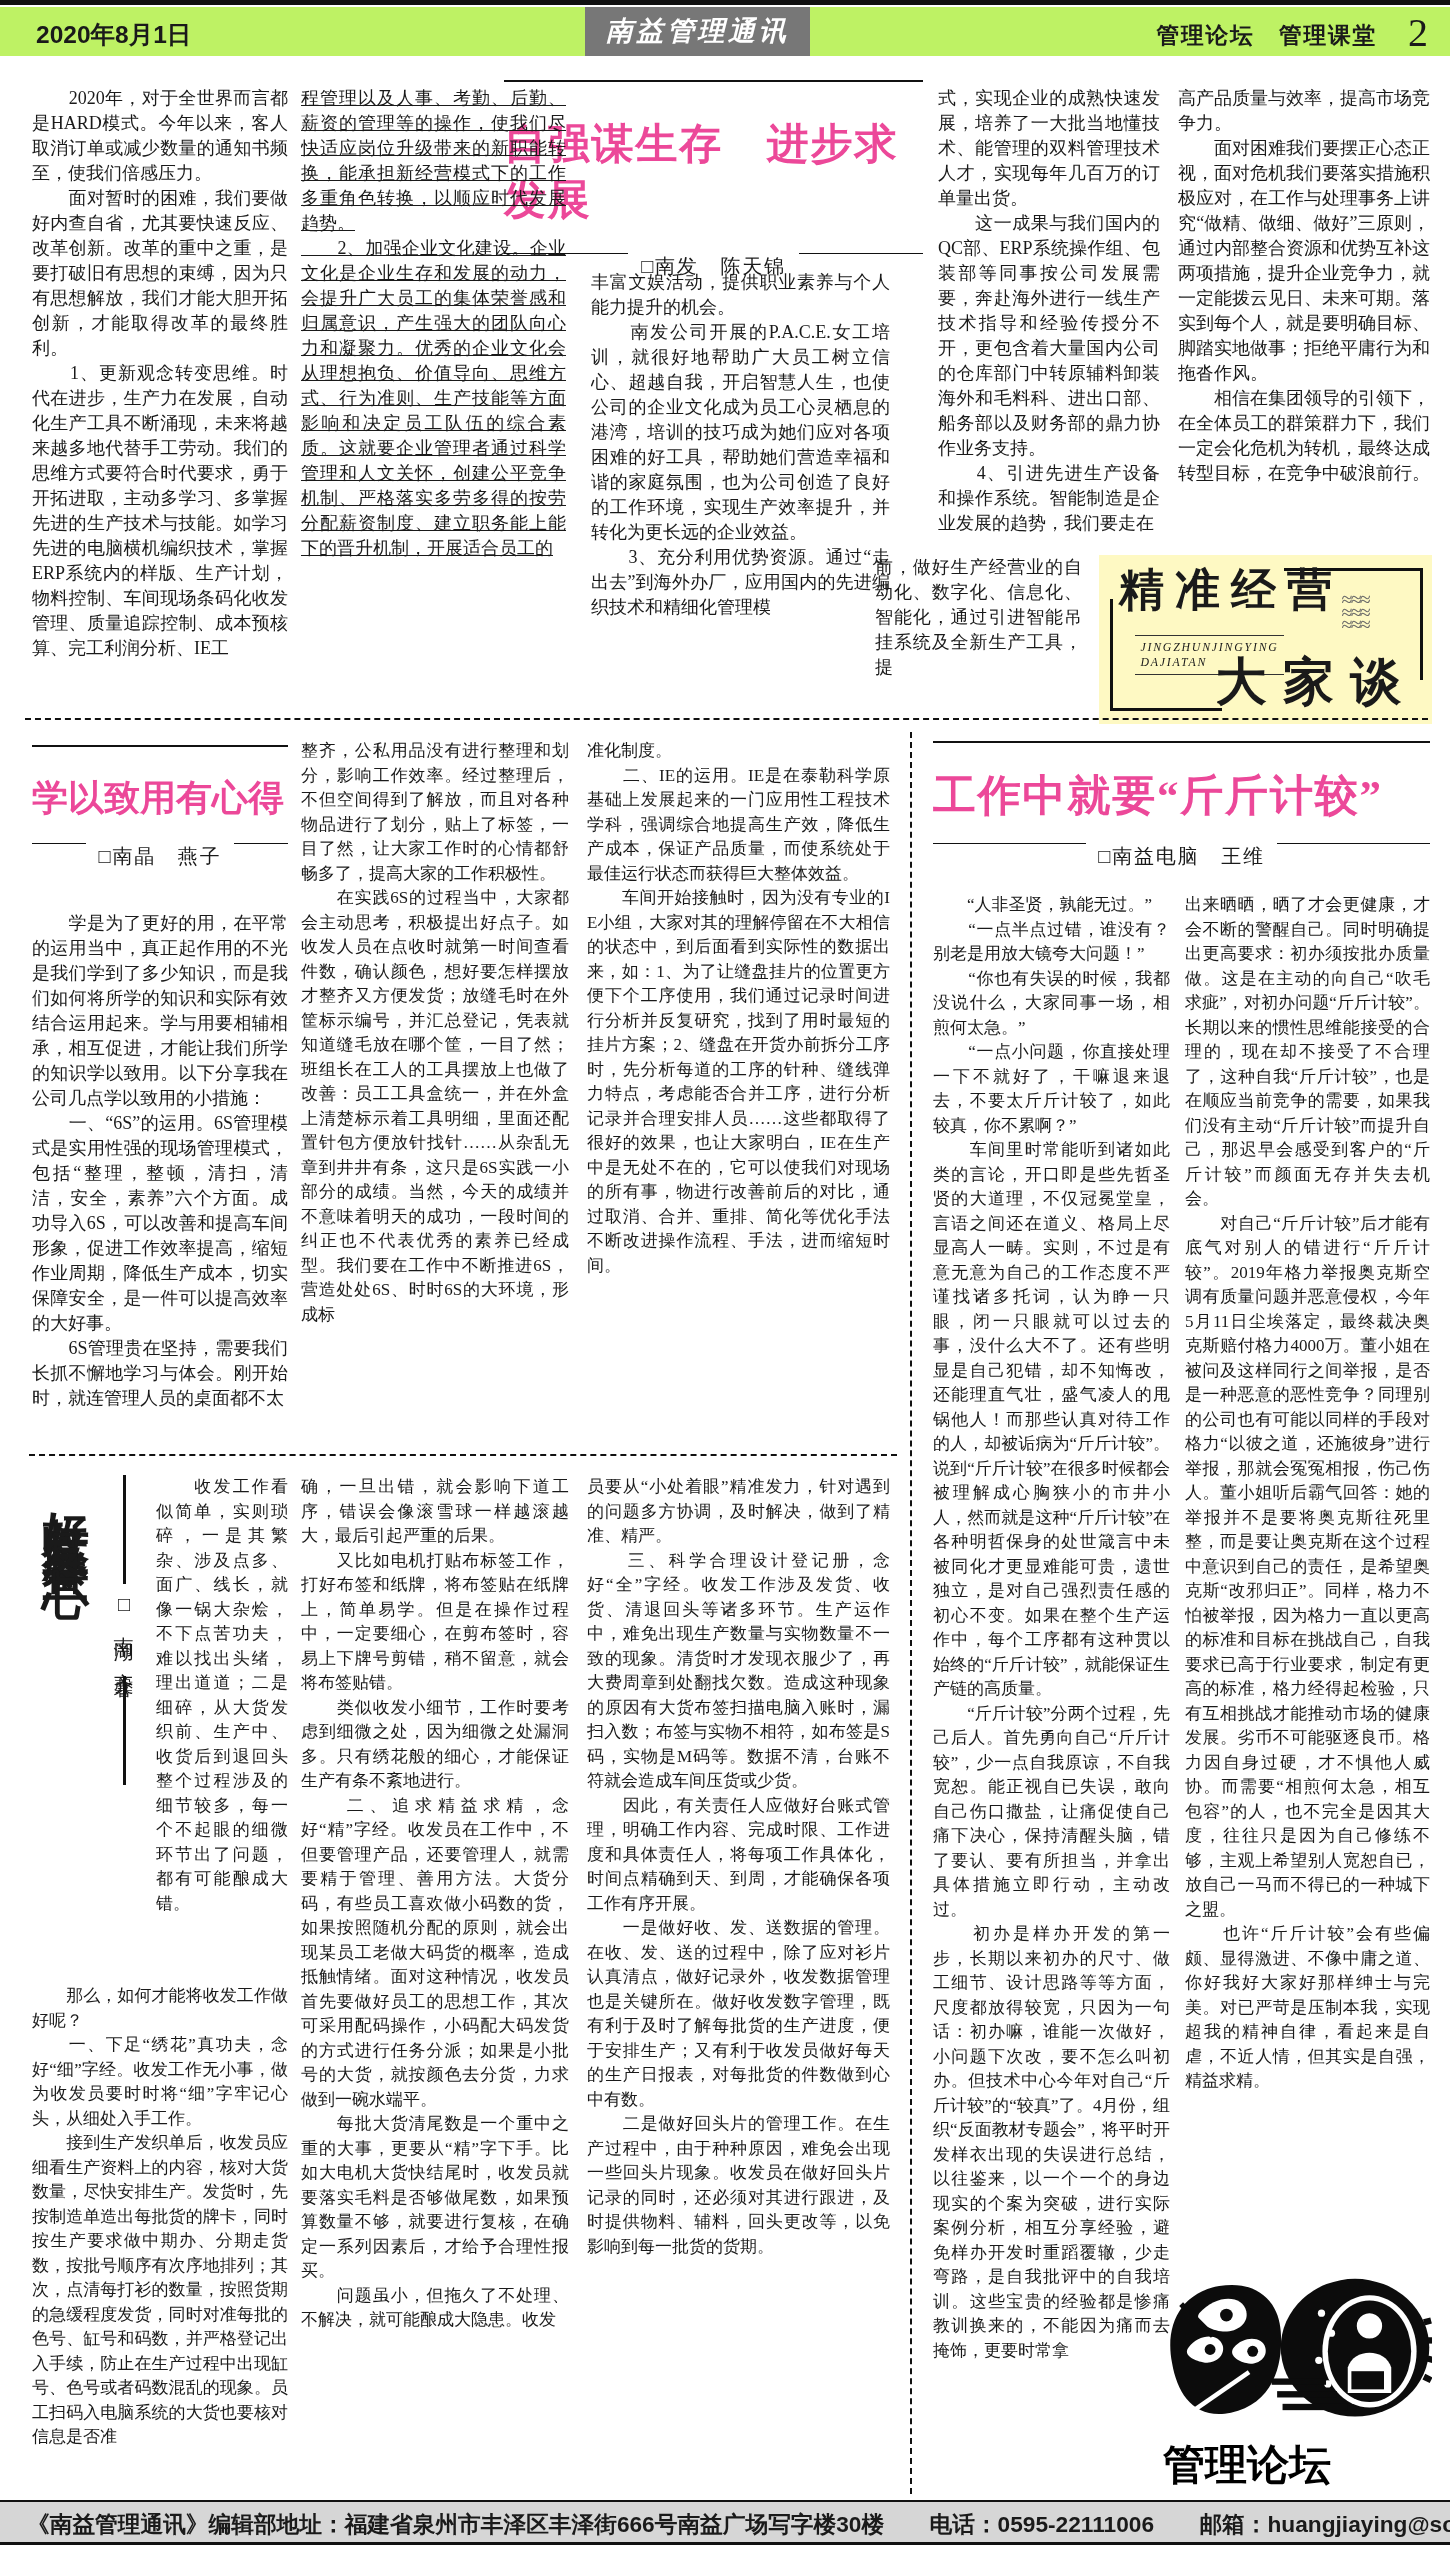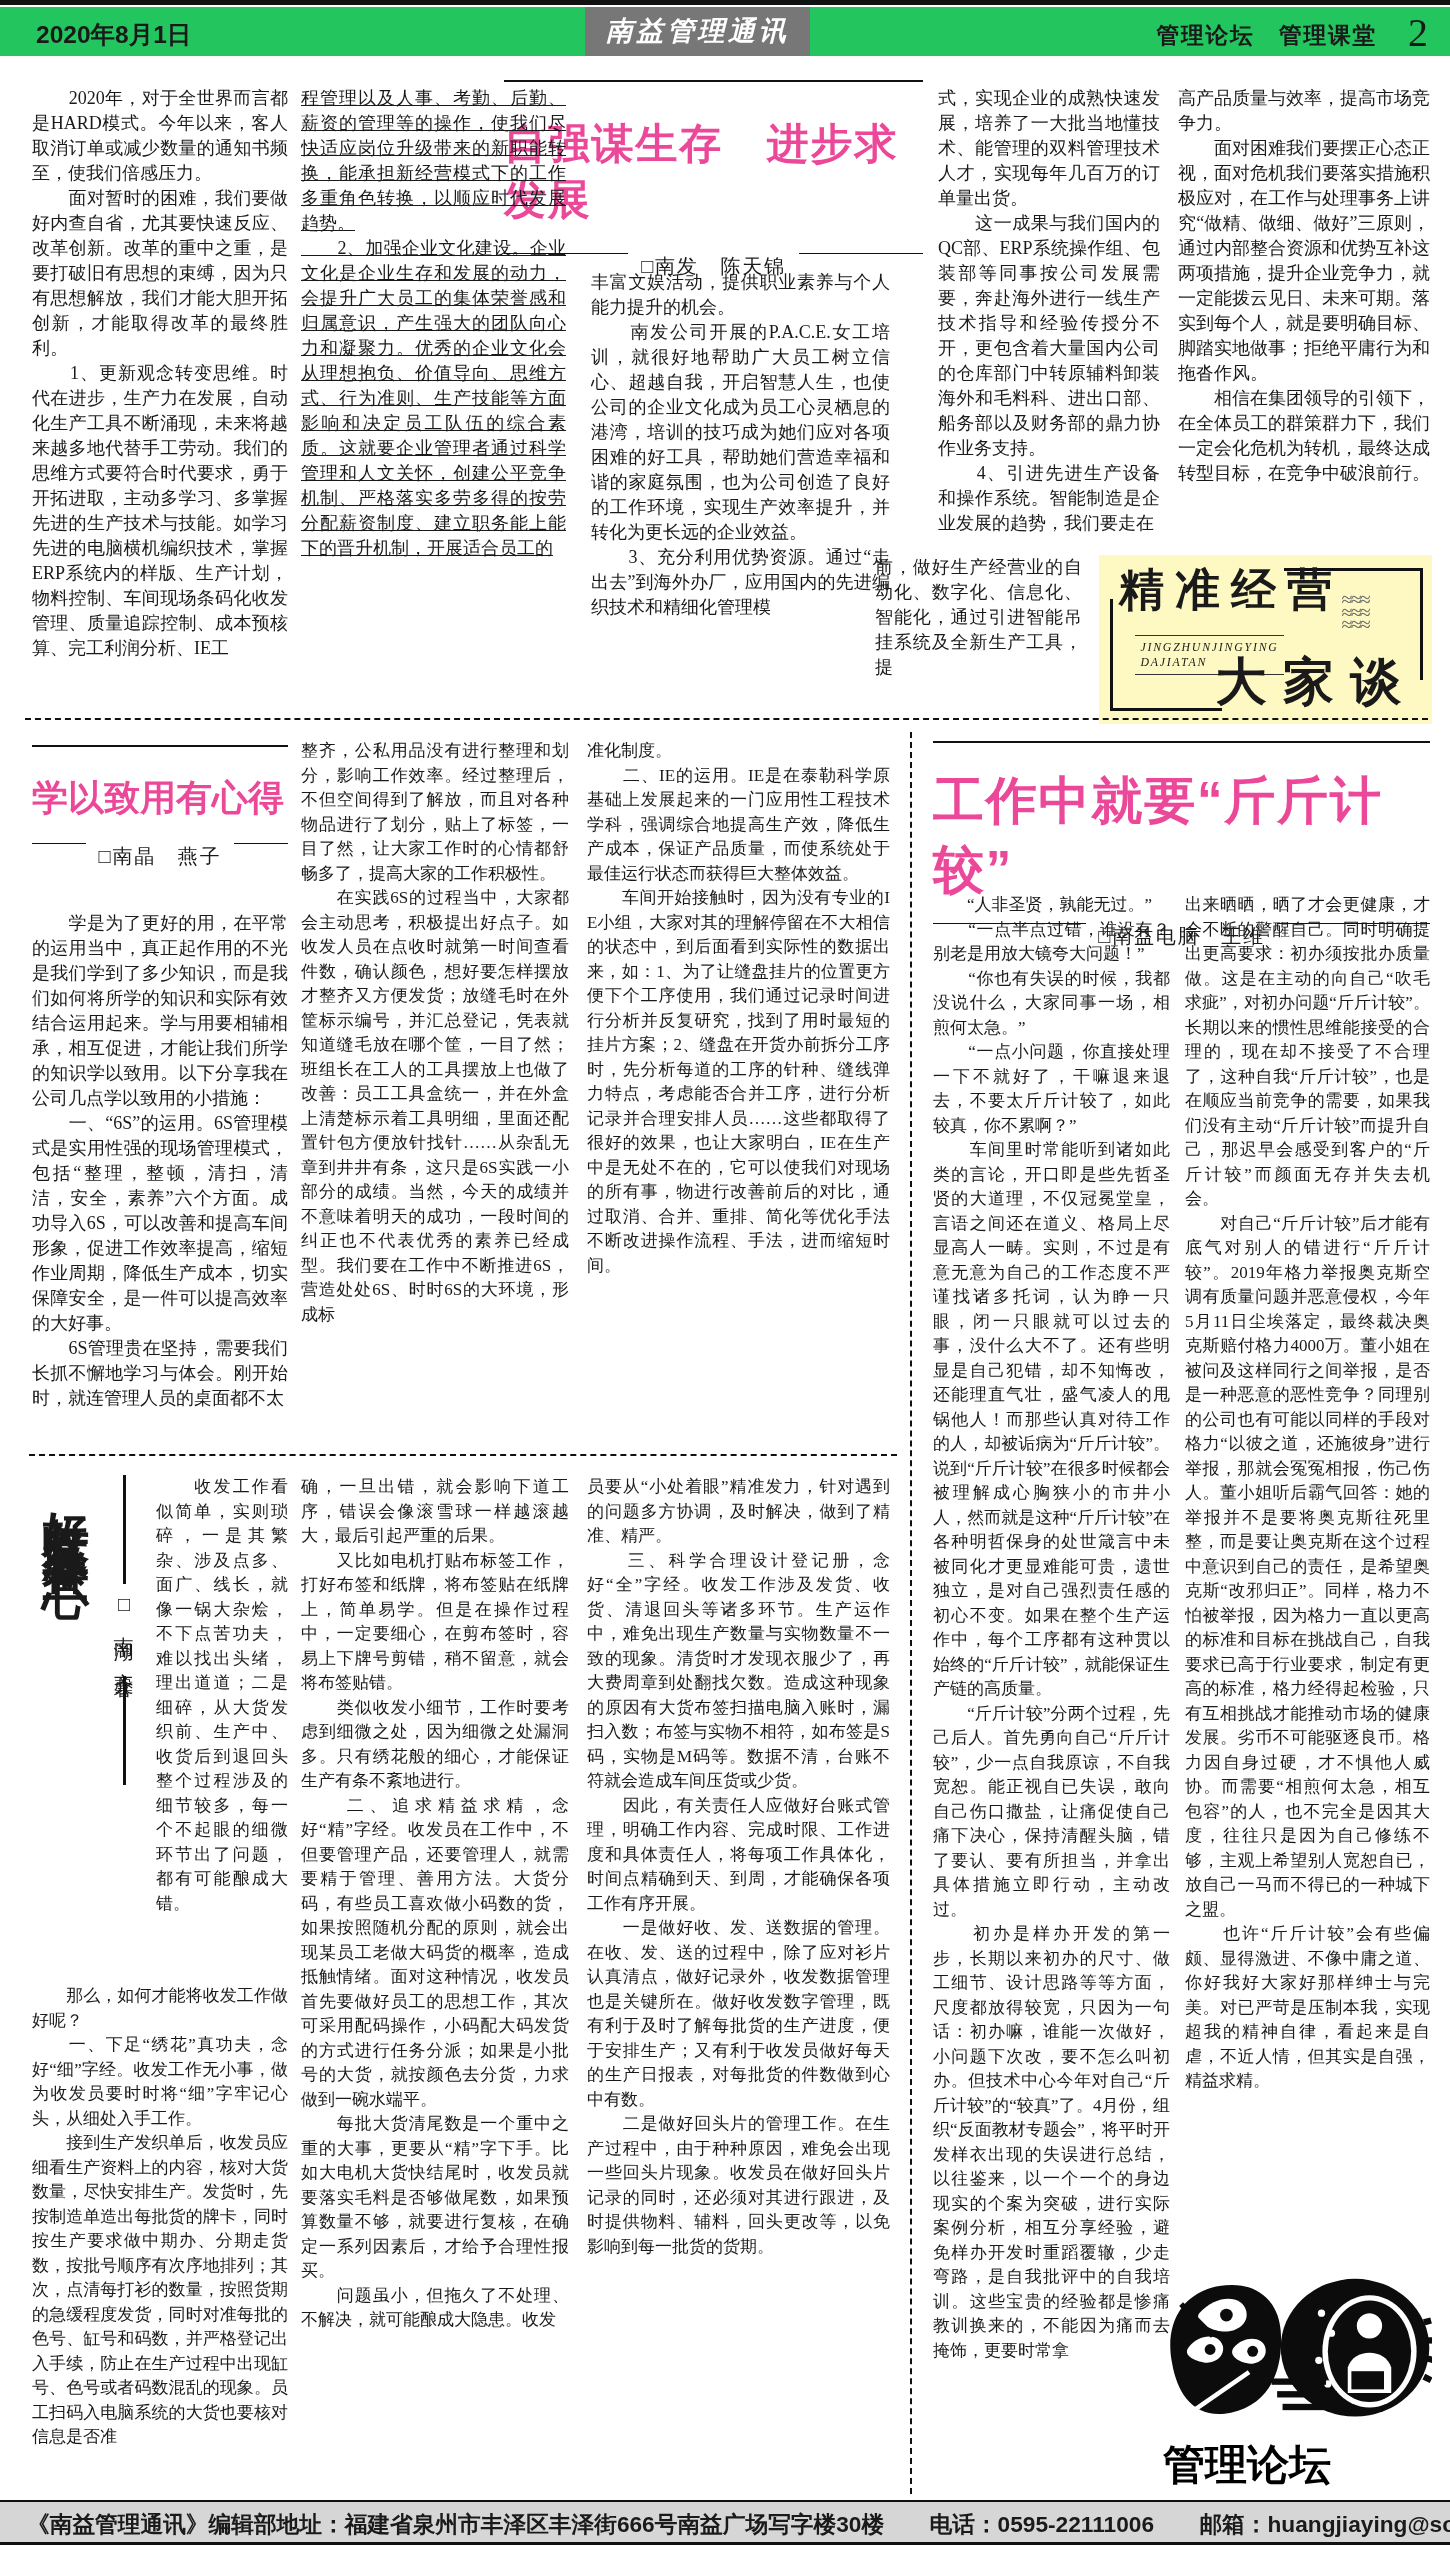--- a/index.html
+++ b/index.html
@@ -1,20 +1,20 @@
 <!DOCTYPE html>
 <html style="font-size:14.5px"><head>
 <meta charset="utf-8">
 <style>
   html,body{margin:0;padding:0;background:#f2f2f2;}
   #page{position:relative;width:1450px;height:2550px;background:#ffffff;margin:0 auto;
         font-family:"Liberation Serif",serif;color:#1a1a1a;overflow:hidden;}
   
   #topbar{position:absolute;left:0;top:0;width:1450px;height:5.4px;background:#111;}
-  #header{position:absolute;left:0;top:7.3px;width:1450px;height:49px;background:#22c55e;}
+  #header{position:absolute;left:0;top:7.3px;width:1450px;height:49px;background:#bef264;}
   .hdr-date{position:absolute;left:36px;top:11px;font-size:24.5px;font-weight:bold;
             font-family:"Liberation Sans",sans-serif;}
   .hdr-logo{position:absolute;left:585px;top:0px;width:225px;height:49px;background:#777;
             color:#fff;text-align:center;line-height:49px;font-size:27px;font-weight:bold;
             letter-spacing:3.6px;font-style:italic;}
   .hdr-sections{position:absolute;right:73px;top:12.7px;font-size:22.7px;font-weight:bold;
             letter-spacing:1.8px;font-family:"Liberation Sans",sans-serif;}
   .hdr-page{position:absolute;right:22px;top:1.8px;font-size:40px;font-family:"Liberation Serif",serif;}
   
   .col{position:absolute;font-size:18px;line-height:25px;text-align:justify;
@@ -129,21 +129,21 @@
   <div class="col" style="left:32px;top:911px;width:256px;height:537px;">　　学是为了更好的用，在平常的运用当中，真正起作用的不光是我们学到了多少知识，而是我们如何将所学的知识和实际有效结合运用起来。学与用要相辅相承，相互促进，才能让我们所学的知识学以致用。以下分享我在公司几点学以致用的小措施：
 　　一、“6S”的运用。6S管理模式是实用性强的现场管理模式，包括“整理，整顿，清扫，清洁，安全，素养”六个方面。成功导入6S，可以改善和提高车间形象，促进工作效率提高，缩短作业周期，降低生产成本，切实保障安全，是一件可以提高效率的大好事。
 　　6S管理贵在坚持，需要我们长抓不懈地学习与体会。刚开始时，就连管理人员的桌面都不太</div>
   <div class="col small" style="left:301px;top:739px;width:268px;height:709px;">整齐，公私用品没有进行整理和划分，影响工作效率。经过整理后，不但空间得到了解放，而且对各种物品进行了划分，贴上了标签，一目了然，让大家工作时的心情都舒畅多了，提高大家的工作积极性。
 　　在实践6S的过程当中，大家都会主动思考，积极提出好点子。如收发人员在点收时就第一时间查看件数，确认颜色，想好要怎样摆放才整齐又方便发货；放缝毛时在外筐标示编号，并汇总登记，凭表就知道缝毛放在哪个筐，一目了然；班组长在工人的工具摆放上也做了改善：员工工具盒统一，并在外盒上清楚标示着工具明细，里面还配置针包方便放针找针……从杂乱无章到井井有条，这只是6S实践一小部分的成绩。当然，今天的成绩并不意味着明天的成功，一段时间的纠正也不代表优秀的素养已经成型。我们要在工作中不断推进6S，营造处处6S、时时6S的大环境，形成标</div>
   <div class="col small" style="left:587px;top:739px;width:303px;height:709px;">准化制度。
 　　二、IE的运用。IE是在泰勒科学原基础上发展起来的一门应用性工程技术学科，强调综合地提高生产效，降低生产成本，保证产品质量，而使系统处于最佳运行状态而获得巨大整体效益。
 　　车间开始接触时，因为没有专业的IE小组，大家对其的理解停留在不大相信的状态中，到后面看到实际性的数据出来，如：1、为了让缝盘挂片的位置更方便下个工序使用，我们通过记录时间进行分析并反复研究，找到了用时最短的挂片方案；2、缝盘在开货办前拆分工序时，先分析每道的工序的针种、缝线弹力特点，考虑能否合并工序，进行分析记录并合理安排人员……这些都取得了很好的效果，也让大家明白，IE在生产中是无处不在的，它可以使我们对现场的所有事，物进行改善前后的对比，通过取消、合并、重排、简化等优化手法不断改进操作流程、手法，进而缩短时间。</div>
 
   <div class="headbox" style="left:933px;top:741px;width:497px;height:138px;">
-    <div class="headtitle" style="font-size:51px;margin-top:23.6px;">工作中就要“斤斤计较”</div>
+    <div class="headtitle" style="font-size:43px;margin-top:23.6px;font-family:Liberation Serif, serif;">工作中就要“斤斤计较”</div>
     <div class="bylinerow" style="margin-top:18px;">
       <div class="rule"></div>
       <span class="bylinetext">□南益电脑　王维</span>
       <div class="rule"></div>
     </div>
   </div>
   <div class="col small" style="left:933px;top:893px;width:237px;height:1595px;">　　“人非圣贤，孰能无过。”
 　　“一点半点过错，谁没有？别老是用放大镜夸大问题！”
 　　“你也有失误的时候，我都没说什么，大家同事一场，相煎何太急。”
 　　“一点小问题，你直接处理一下不就好了，干嘛退来退去，不要太斤斤计较了，如此较真，你不累啊？”

